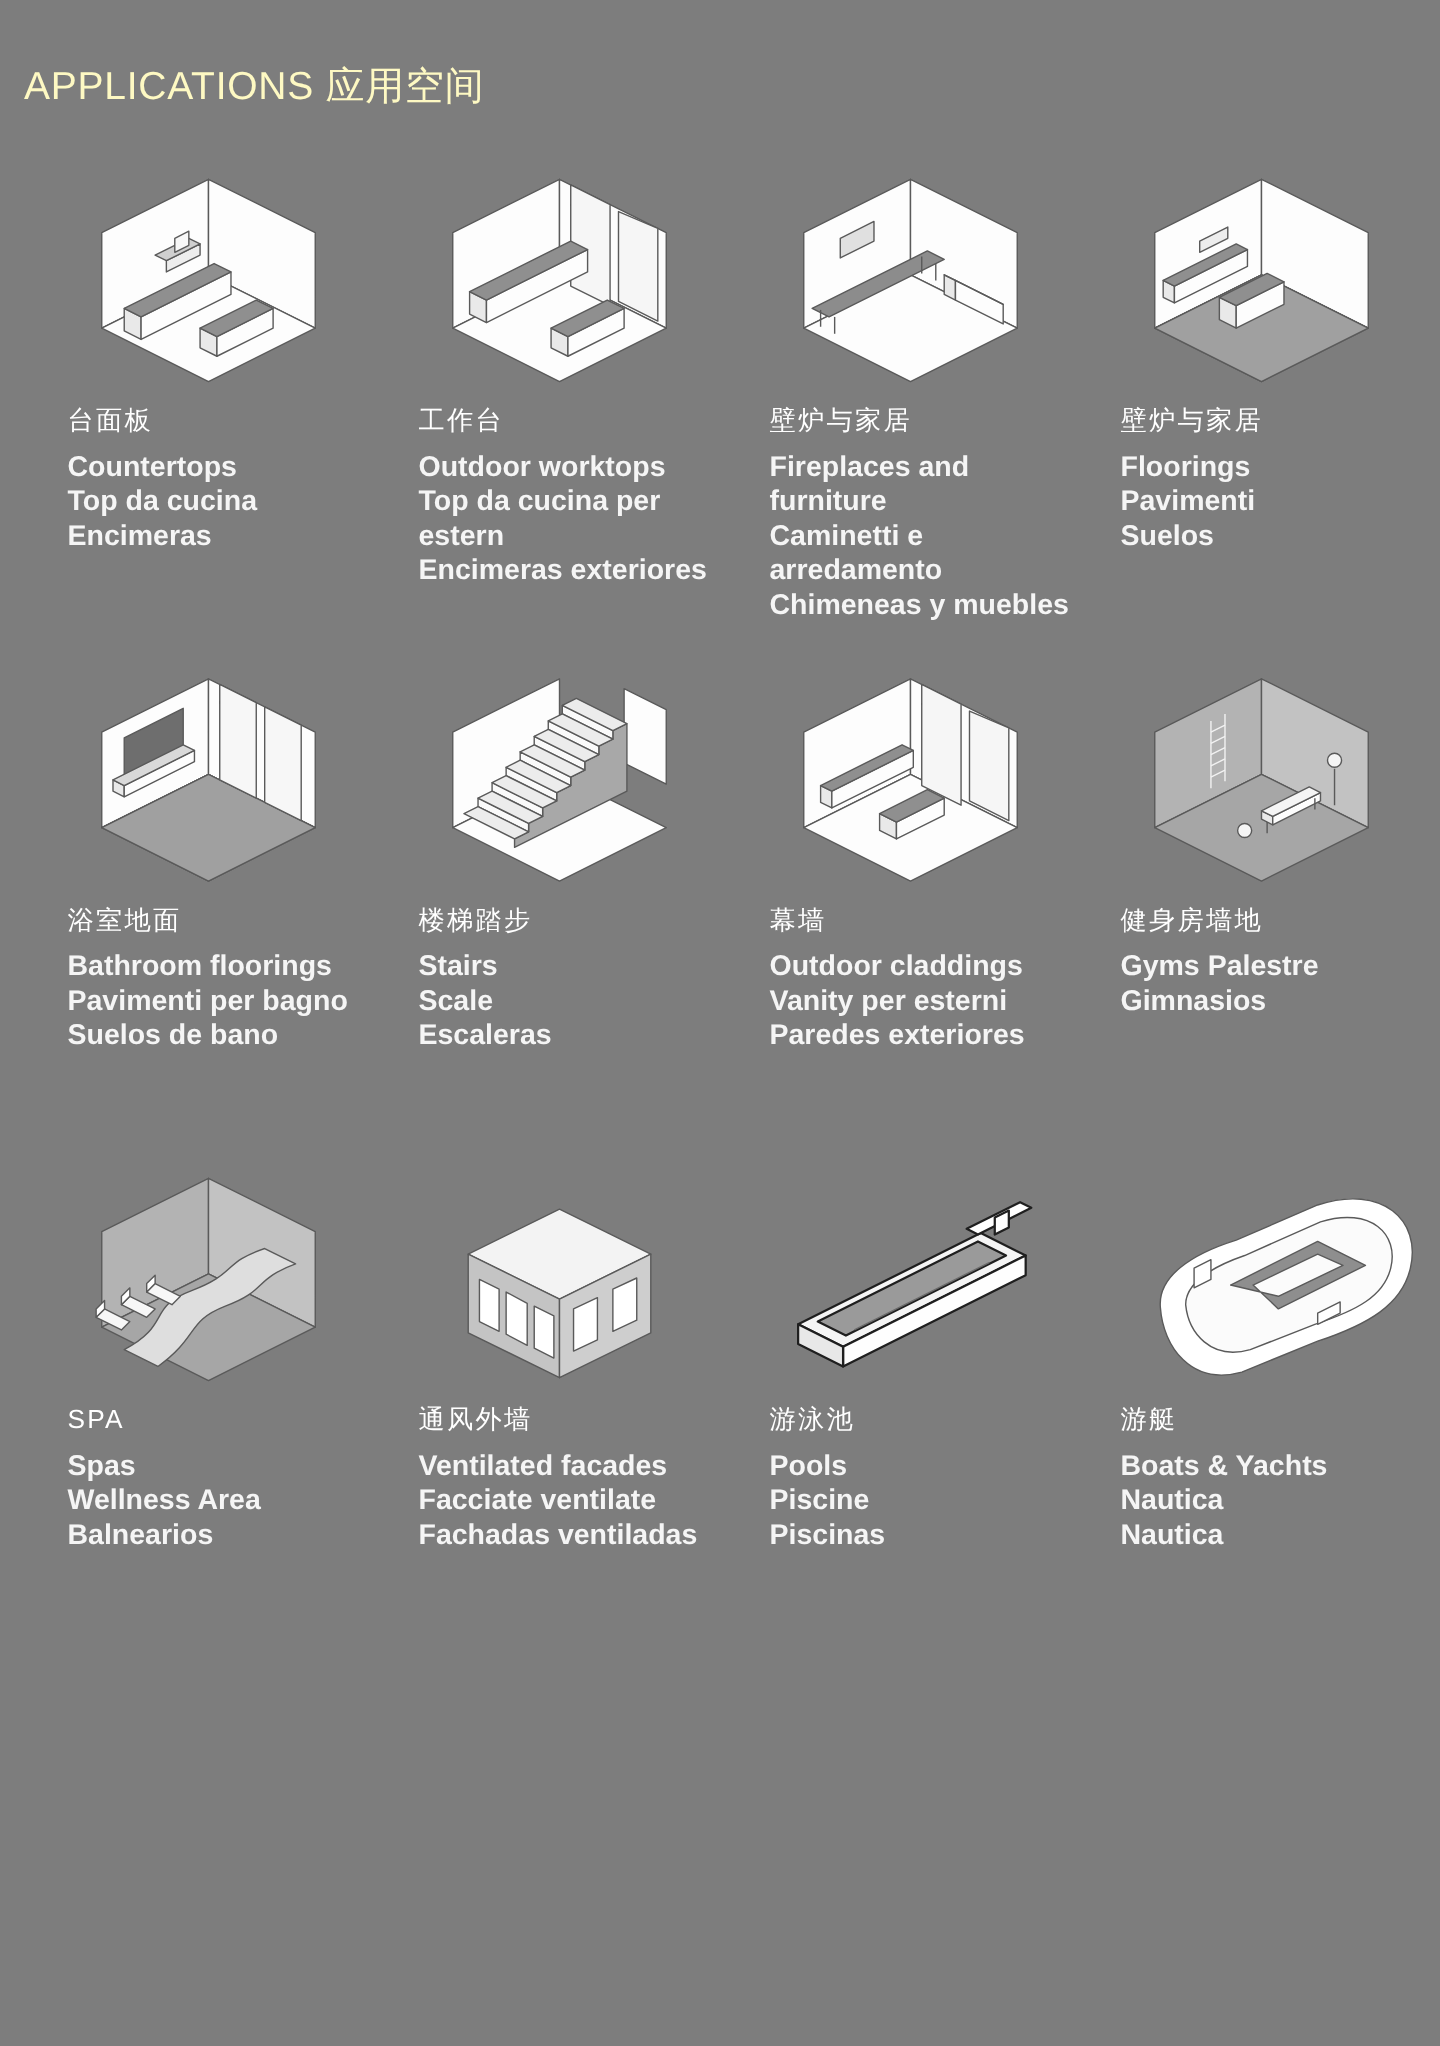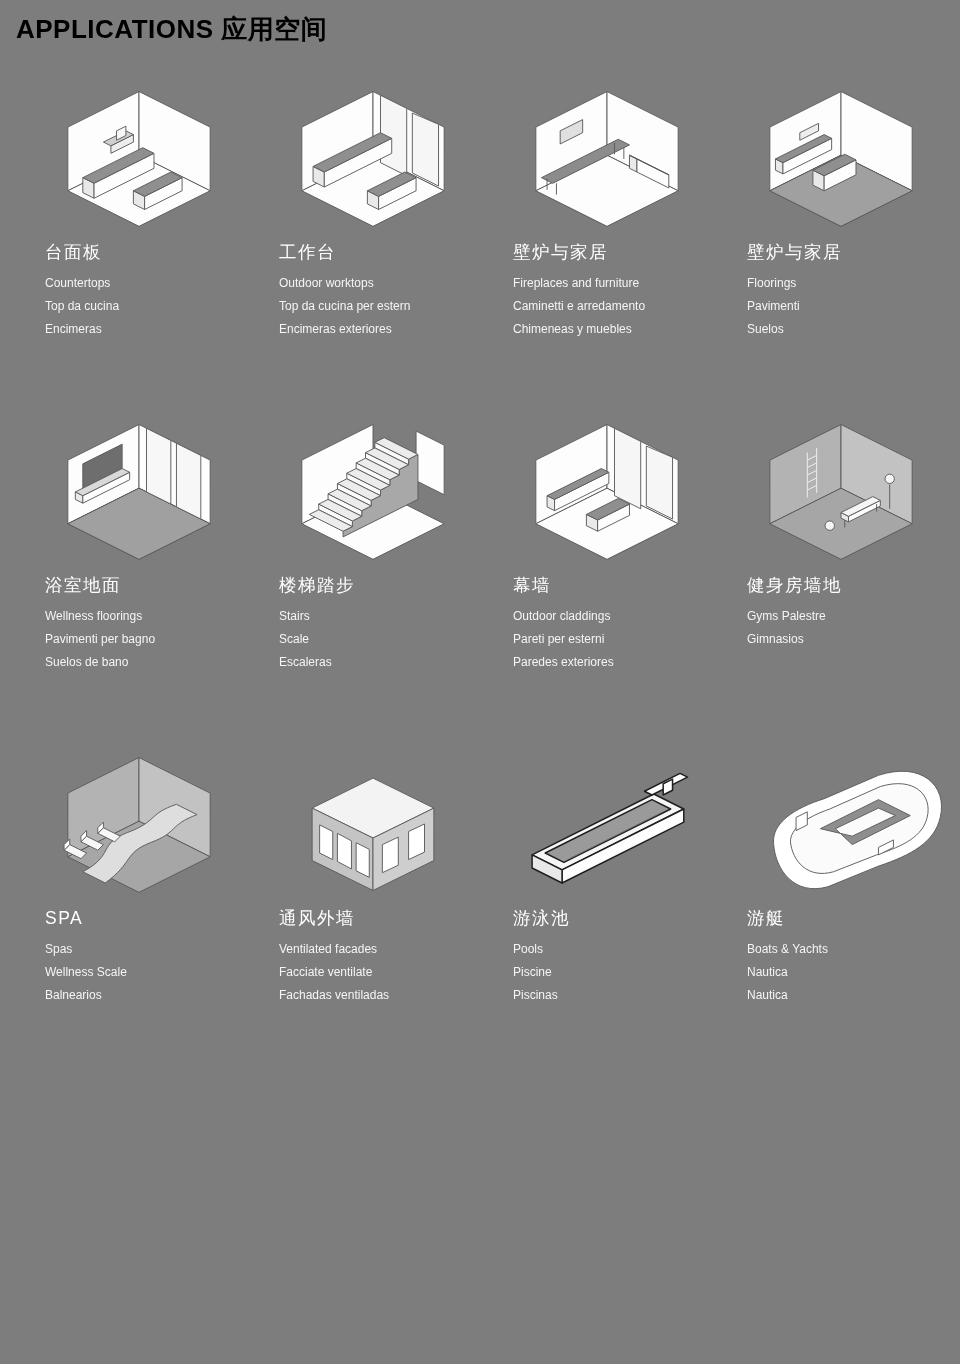--- a/index.html
+++ b/index.html
@@ -6,36 +6,37 @@
   body{
     width:960px;height:1364px;
     background:#7d7d7d;
     font-family:"Liberation Sans",sans-serif;
     color:#ffffff;
     overflow:hidden;
   }
   .title{
     padding:14px 0 0 16px;
     font-size:26px;
-    font-weight:700;
+    font-weight:400;
     letter-spacing:.5px;
     line-height:30px;
-    color:#000000;
+    color:#fef9c3;
+    margin-top:28px;
   }
   .grid{
     display:grid;
     grid-template-columns:repeat(4,234px);
     padding-left:30px;
     margin-top:40px;
   }
   .cell{height:333px;padding:0 8px 0 6px;box-sizing:border-box}
   .ill{height:152px;display:flex;align-items:flex-start;justify-content:flex-start}
   .ill svg{width:206px;height:148px}
   .zh{font-size:17.5px;font-weight:400;letter-spacing:1.5px;margin:4px 0 8px 9px;line-height:24px}
-  .ln{font-size:12px;margin-left:9px;line-height:23px;color:#f5f5f5;font-weight:400}
+  .ln{font-size:19px;margin-left:9px;line-height:23px;color:#f5f5f5;font-weight:700}
   .hiddefs{position:absolute;width:0;height:0;overflow:hidden}
 </style>
 </head>
 <body>
 
 <svg class="hiddefs" aria-hidden="true">
   <defs>
     <g id="roomB">
       <polygon points="34,46 110,8 110,76 34,114" fill="#fdfdfd"></polygon>
       <polygon points="110,8 186,46 186,114 110,76" fill="#fdfdfd"></polygon>
@@ -181,21 +182,21 @@
             <use href="#floorG"></use>
             <use href="#doorsR"></use>
         <polygon points="50,50 92,29 92,57 50,78" fill="#6e6e6e"></polygon>
         <polygon points="42,88 50,92 50,84 42,80" fill="#e9e9e9"></polygon>
         <polygon points="50,92 100,67 100,59 50,84" fill="#fdfdfd"></polygon>
         <polygon points="50,84 100,59 92,55 42,80" fill="#d9d9d9"></polygon>
       </g>
         </svg>
     </div>
     <div class="zh">浴室地面</div>
-    <div class="ln">Wellness floorings</div>
+    <div class="ln">Bathroom floorings</div>
     <div class="ln">Pavimenti per bagno</div>
     <div class="ln">Suelos de bano</div>
   </div>
 
   <div class="cell">
     <div class="ill">
       <svg viewBox="0 0 220 158">
           <g stroke="#5a5a5a" stroke-width="1" stroke-linejoin="round" fill="none">
         <polygon points="34,46 110,8 110,76 34,114" fill="#fdfdfd"></polygon>
         <polygon points="156,68 186,83 186,30 156,15" fill="#fdfdfd"></polygon>
@@ -232,21 +233,21 @@
           <g stroke="#5a5a5a" stroke-width="1" stroke-linejoin="round" fill="none">
         <use href="#roomB"></use>
             <use href="#winR"></use>
             <use href="#floatCab"></use>
             <use href="#lowTable"></use>
       </g>
         </svg>
     </div>
     <div class="zh">幕墙</div>
     <div class="ln">Outdoor claddings</div>
-    <div class="ln">Pareti per esterni</div>
+    <div class="ln">Vanity per esterni</div>
     <div class="ln">Paredes exteriores</div>
   </div>
 
 
   <div class="cell">
     <div class="ill">
       <svg viewBox="0 0 220 158">
           <g stroke="#5a5a5a" stroke-width="1" stroke-linejoin="round" fill="none">
         <polygon points="34,46 110,8 110,76 34,114" fill="#b3b3b3"></polygon>
         <polygon points="110,8 186,46 186,114 110,76" fill="#c2c2c2"></polygon>
@@ -289,21 +290,21 @@
         <polygon points="30,107 36,101 36,95 30,101" fill="#ffffff"></polygon>
         <polygon points="66,107 48,98 54,92 72,101" fill="#f7f7f7"></polygon>
         <polygon points="48,98 54,92 54,86 48,92" fill="#ffffff"></polygon>
         <polygon points="84,98 66,89 72,83 90,92" fill="#f7f7f7"></polygon>
         <polygon points="66,89 72,83 72,77 66,83" fill="#ffffff"></polygon>
       </g>
         </svg>
     </div>
     <div class="zh">SPA</div>
     <div class="ln">Spas</div>
-    <div class="ln">Wellness Scale</div>
+    <div class="ln">Wellness Area</div>
     <div class="ln">Balnearios</div>
   </div>
 
   <div class="cell">
     <div class="ill">
       <svg viewBox="0 0 220 158">
           <g stroke="#5a5a5a" stroke-width="1" stroke-linejoin="round" fill="none">
         <polygon points="45,62 110,30 175,62 110,94" fill="#f3f3f3"></polygon>
         <polygon points="45,62 110,94 110,150 45,118" fill="#c4c4c4"></polygon>
         <polygon points="110,94 175,62 175,118 110,150" fill="#cecece"></polygon>

